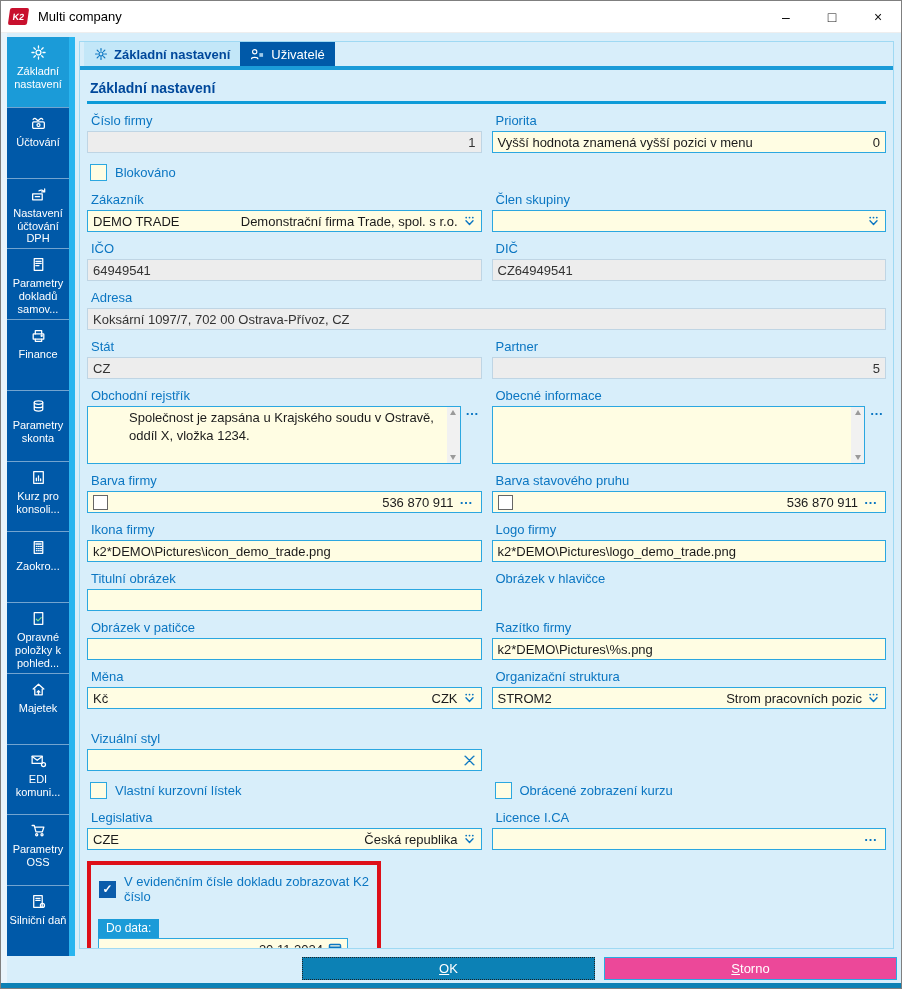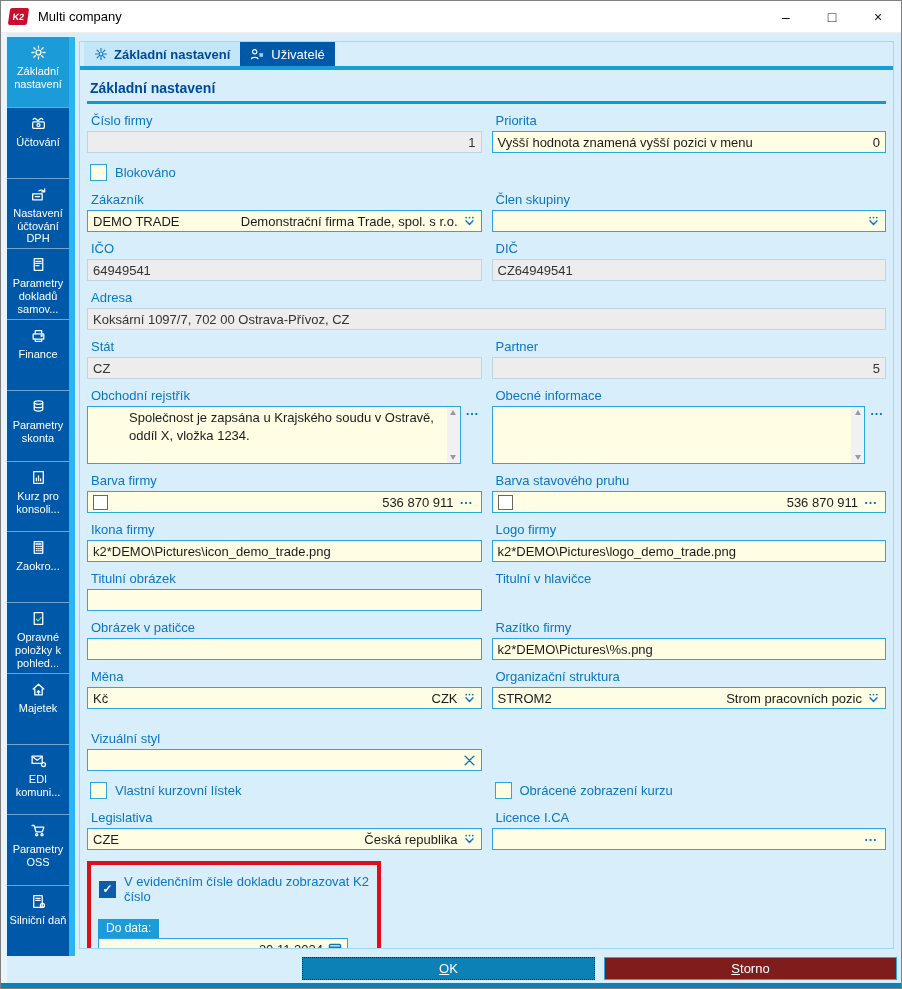--- a/index.html
+++ b/index.html
@@ -77,21 +77,21 @@
   .dodata-chip { display:inline-block; background:#1B9BD8; color:#fff; font-size:12px;
                  padding:2px 8px 3px; }
   .datefld { width:250px; }
 
   
   .btnrow { position:absolute; left:301px; right:4px; bottom:8px; display:flex; gap:9px; }
   .btn { flex:1; height:23px; color:#fff; font-size:13px; display:block; text-align:center;
          line-height:21px; cursor:pointer; }
   .btn::first-letter { text-decoration:underline; }
   .btn.ok { background:#0C81B5; border:1px dotted #222; }
-  .btn.storno { background:#7f1d1d; border:1px solid #29ABE2; }
+  .btn.storno { background:#ec4899; border:1px solid #29ABE2; }
   .bottombar { position:absolute; left:0; right:0; bottom:0; height:5px; background:#0C81B5; }
 
   svg.lineicon { stroke:#fff; fill:none; stroke-width:1.2; stroke-linecap:round; stroke-linejoin:round; }
   svg.blueicon { stroke:#0B76C2; fill:none; stroke-width:1.4; stroke-linecap:round; stroke-linejoin:round; }
 </style>
 </head>
 <body>
 
 <div id="app">
 
@@ -381,21 +381,21 @@
             </div>
         </div>
 
         <div class="fld">
           <div class="lbl">Titulní obrázek</div>
           <div class="inp">
               <span></span>
             </div>
         </div>
         <div class="fld">
-          <div class="lbl">Titulní v hlavičce</div>
+          <div class="lbl">Obrázek v hlavičce</div>
         </div>
 
         <div class="fld">
           <div class="lbl">Obrázek v patičce</div>
           <div class="inp">
               <span></span>
             </div>
         </div>
         <div class="fld">
           <div class="lbl">Razítko firmy</div>

